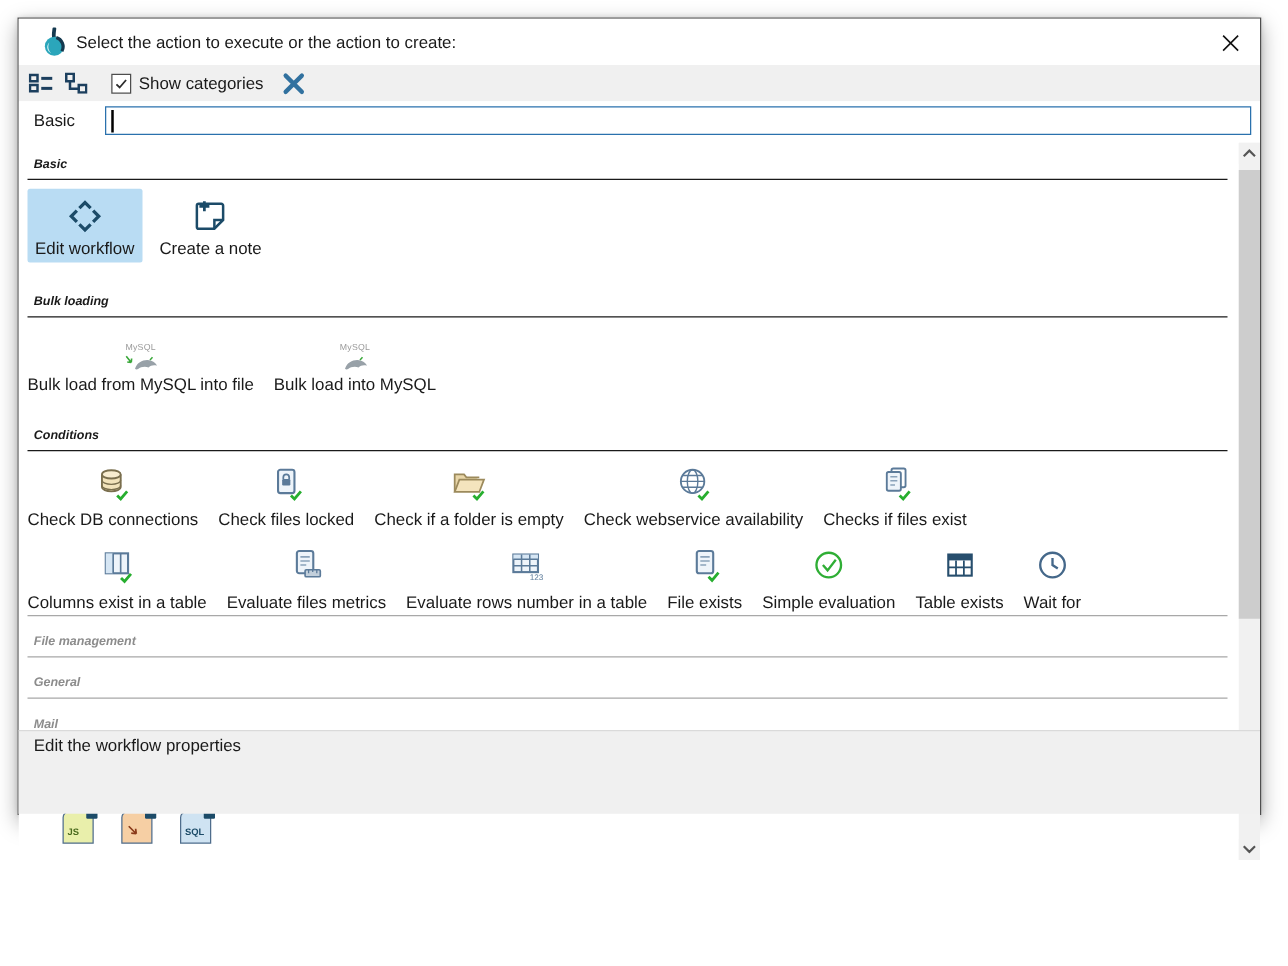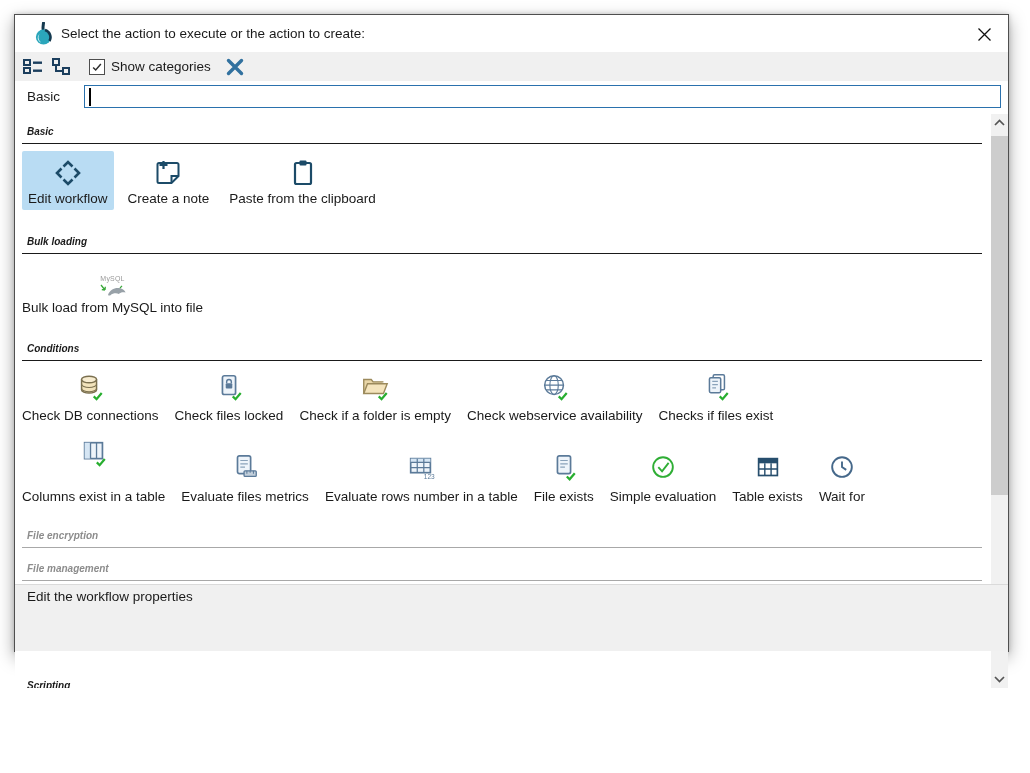--- a/index.html
+++ b/index.html
@@ -124,43 +124,46 @@
         <span class="tile-label">Edit workflow</span>
       </div>
       <div class="tile">
         <svg class="ico32" viewBox="0 0 32 32">
           <path d="M7 6 H25 a1.5 1.5 0 0 1 1.5 1.5 V19 l-7 7 H7 a1.5 1.5 0 0 1 -1.5 -1.5 V7.5 A1.5 1.5 0 0 1 7 6 Z" fill="#fff" stroke="#1c4b68" stroke-width="2"></path>
           <path d="M26.5 19 H19.5 V26" fill="none" stroke="#1c4b68" stroke-width="2"></path>
           <path d="M11.5 4 V12 M7.5 8 H15.5" stroke="#1c4b68" stroke-width="2.2"></path>
         </svg>
         <span class="tile-label">Create a note</span>
       </div>
-      <div class="tile">
-        <svg class="ico32" viewBox="0 0 32 32">
-          <rect x="8" y="6" width="16" height="21" rx="1.5" fill="#fff" stroke="#1c4b68" stroke-width="2.2"></rect>
-          <rect x="12.5" y="3.5" width="7" height="5" rx="1" fill="#1c4b68"></rect>
-        </svg>
-        <span class="tile-label">Paste from the clipboard</span>
-      </div>
     </div>
 
     <div class="cat-header" style="margin-top:23px">Bulk loading</div>
     <div class="rule"></div>
     <div class="tile-row" style="margin-top:14px;gap:16px">
       <div class="tile" style="padding:0">
         <div class="mini-wrap">
           <span class="mini-text">MySQL</span>
           <svg width="26" height="15" viewBox="0 0 26 15">
             <path d="M1 2 L5 7 M5 7 l-3.2 -0.4 M5 7 l0.3 -3.2" stroke="#3aa83a" stroke-width="1.3" fill="none"></path>
             <path d="M8 12 C10 6 16 4 21 5.5 C23.5 6.3 25 8 25.5 9.5 C22.5 8.8 20.5 9.5 18.8 11 C16.5 9.8 12.5 10.3 10.5 12.2 C9.5 12.8 8.6 12.6 8 12 Z" fill="#98a1a8"></path>
             <path d="M20 5 l2 -2.2" stroke="#3aa83a" stroke-width="1.2"></path>
           </svg>
         </div>
         <span class="tile-label">Bulk load from MySQL into file</span>
       </div>
+      <div class="tile" style="padding:0">
+        <div class="mini-wrap">
+          <span class="mini-text">MySQL</span>
+          <svg width="20" height="15" viewBox="0 0 20 15">
+            <path d="M2 12 C4 6 10 4 15 5.5 C17.5 6.3 19 8 19.5 9.5 C16.5 8.8 14.5 9.5 12.8 11 C10.5 9.8 6.5 10.3 4.5 12.2 C3.5 12.8 2.6 12.6 2 12 Z" fill="#98a1a8"></path>
+            <path d="M14 5 l2 -2.2" stroke="#3aa83a" stroke-width="1.2"></path>
+          </svg>
+        </div>
+        <span class="tile-label">Bulk load into MySQL</span>
+      </div>
     </div>
 
     <div class="cat-header" style="margin-top:24px">Conditions</div>
     <div class="rule"></div>
     <div class="tile-row" style="margin-top:11px;gap:16px">
       <div class="tile" style="padding:0">
         <svg class="ico30" viewBox="0 0 32 32">
           <path d="M7 8 V19 a8 3.5 0 0 0 16 0 V8" fill="#f2e3bb" stroke="#7a6f4e" stroke-width="1.6"></path>
           <ellipse cx="15" cy="8" rx="8" ry="3.5" fill="#f7ecd0" stroke="#7a6f4e" stroke-width="1.6"></ellipse>
           <path d="M7 13 a8 3.5 0 0 0 16 0 M7 17.5 a8 3.5 0 0 0 16 0" fill="none" stroke="#7a6f4e" stroke-width="1.2"></path>
@@ -205,21 +208,21 @@
       </div>
     </div>
     <div class="tile-row" style="margin-top:14px;gap:16px">
       <div class="tile" style="padding:0">
         <svg class="ico30" viewBox="0 0 32 32">
           <rect x="6" y="5" width="19" height="17" fill="#eef4fa" stroke="#5b7a99" stroke-width="1.8"></rect>
           <rect x="6" y="5" width="6.3" height="17" fill="#d6e6f4"></rect>
           <path d="M12.3 5 V22 M18.7 5 V22" stroke="#5b7a99" stroke-width="1.4"></path>
           <path d="M19 26 l3 3 l5.5 -6.5" fill="none" stroke="#27ae2f" stroke-width="2.4"></path>
         </svg>
-        <span class="tile-label" style="margin-top:21px">Columns exist in a table</span>
+        <span class="tile-label" style="margin-top:6px">Columns exist in a table</span>
       </div>
       <div class="tile" style="padding:0">
         <svg class="ico30" viewBox="0 0 32 32">
           <rect x="8" y="3" width="14" height="19" rx="2" fill="#eef4fa" stroke="#5b7a99" stroke-width="1.8"></rect>
           <path d="M11 8 h8 M11 11.5 h8 M11 15 h5" stroke="#8aa2ba" stroke-width="1.3"></path>
           <rect x="15" y="19" width="13" height="6" rx="1" fill="#c2cfdb" stroke="#5b7a99" stroke-width="1.4"></rect>
           <path d="M18 19 v3 M21.5 19 v2 M25 19 v3" stroke="#5b7a99" stroke-width="1.1"></path>
         </svg>
         <span class="tile-label" style="margin-top:6px">Evaluate files metrics</span>
       </div>
@@ -258,21 +261,20 @@
       <div class="tile" style="padding:0">
         <svg class="ico30" viewBox="0 0 32 32">
           <circle cx="16" cy="15" r="10.5" fill="none" stroke="#45688a" stroke-width="2"></circle>
           <path d="M16 9 V15 l4.5 3" fill="none" stroke="#45688a" stroke-width="2"></path>
         </svg>
         <span class="tile-label" style="margin-top:6px">Wait for</span>
       </div>
     </div>
 
     <div class="muted">
-      <div class="cat-header" style="margin-top:22px">File encryption</div>
       <div class="rule"></div>
     </div>
     <div class="muted">
       <div class="cat-header" style="margin-top:12px">File management</div>
       <div class="rule"></div>
     </div>
     <div class="muted">
       <div class="cat-header" style="margin-top:12px">General</div>
       <div class="rule"></div>
     </div>

